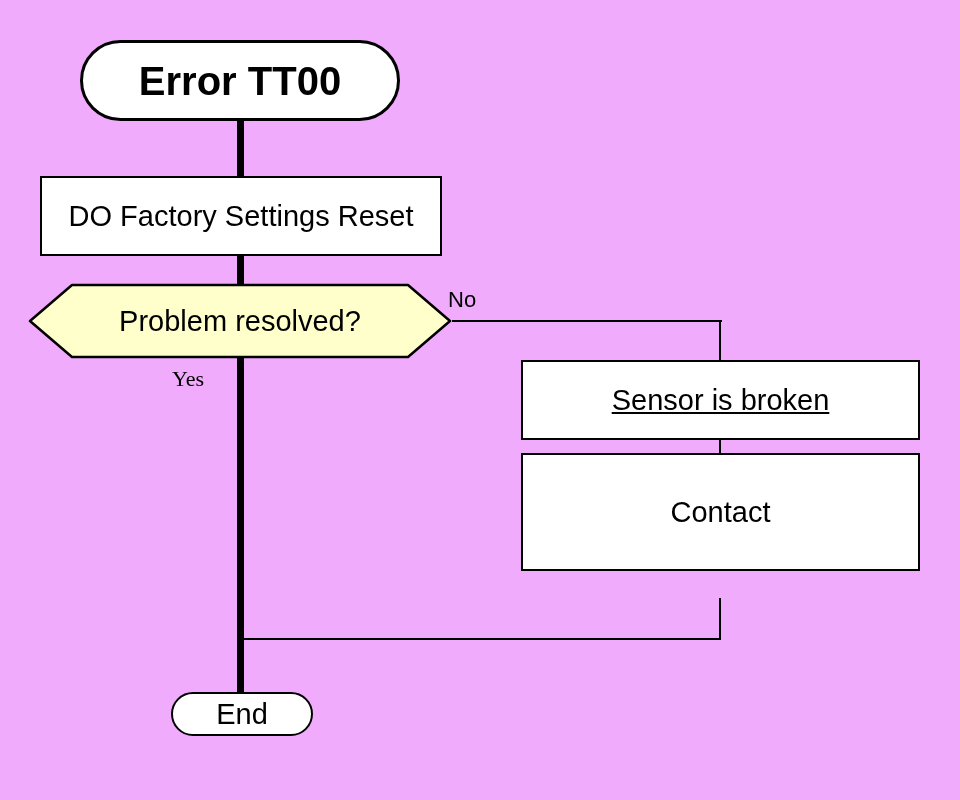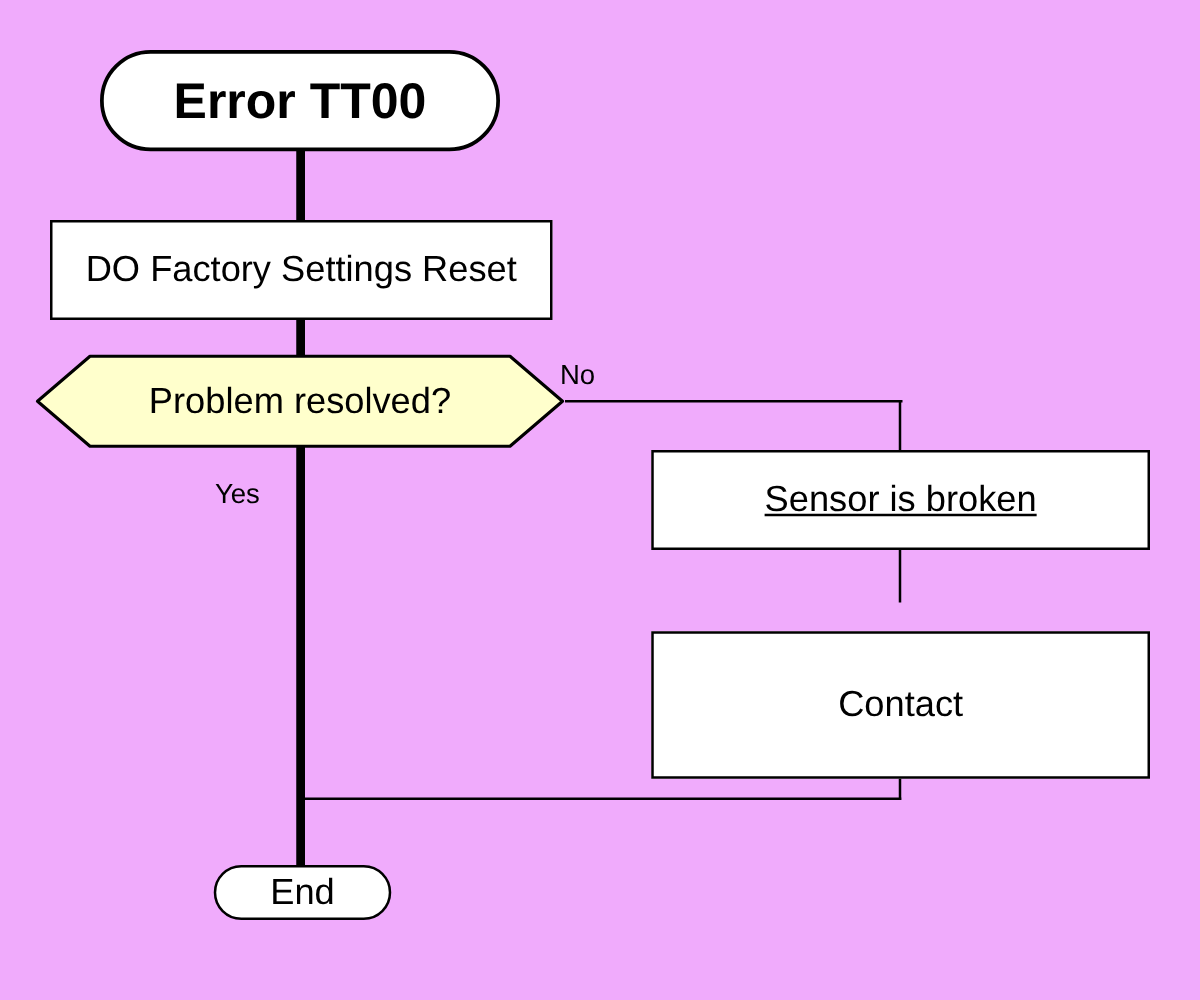--- a/index.html
+++ b/index.html
@@ -57,38 +57,38 @@
     align-items: center;
     justify-content: center;
     font-size: 29px;
     text-align: center;
   }
   .process-sensor {
     left: 521px; top: 360px;
     width: 399px; height: 80px; text-decoration: underline;
   }
   .process-contact {
-    left: 521px; top: 505px;
+    left: 521px; top: 453px;
     width: 399px; height: 118px;
     flex-direction: column;
   }
   .terminator-end {
     left: 171px; top: 692px;
     width: 142px; height: 44px;
     border-radius: 30px;
     border-width: 2.5px;
   }
   .edge-label {
     position: absolute;
     font-size: 22px;
     line-height: 30px;
     z-index: 3;
   }
   .label-no  { left: 448px; top: 285px; }
-  .label-yes { left: 172px; top: 380px; }
+  .label-yes { left: 172px; top: 364px; font-family: Liberation Serif, serif; }
   .line {
     position: absolute;
     background: #000;
     z-index: 1;
   }
   
   .spine-v { left: 237px; top: 118px; width: 7px; height: 578px; }
   
   .no-h1   { left: 452px; top: 320px; width: 270px; height: 2px; }
   .no-v1   { left: 719px; top: 321px; width: 2px;  height: 41px; }

